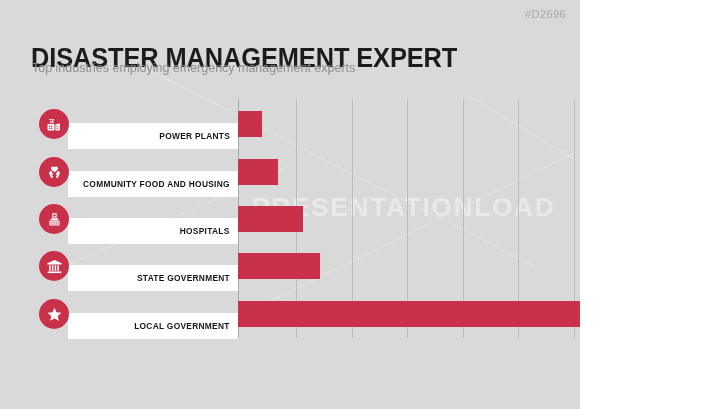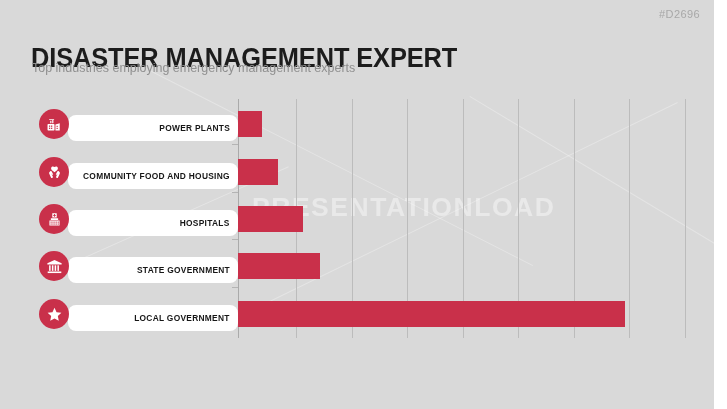--- a/index.html
+++ b/index.html
@@ -9,21 +9,21 @@
   }
   body {
     width: 727px;
     height: 409px;
     overflow: hidden;
     font-family: "Liberation Sans", sans-serif;
   }
 
   #slide {
     position: relative;
-    width: 714px;
+    width: 580px;
     height: 409px;
     background: #d9d9d9;
     overflow: hidden;
     text-align: right;
   }
 
   
   .diag {
     position: absolute;
     background: rgba(255,255,255,0.30);
@@ -110,25 +110,24 @@
   }
 
   .row {
     position: absolute;
     left: 0;
     height: 26px;
   }
   .row-label-bar {
     position: absolute;
     left: 68px;
-    top: 4px;
+    top: 12px;
     width: 170px;
     height: 26px;
     background: #ffffff;
-    border-radius: 8px;
   }
   .row-label-text {
     position: absolute;
     right: 8px;
     top: 0;
     line-height: 26px;
     font-size: 9px;
     font-weight: bold;
     color: #161616;
     letter-spacing: 0.3px;

